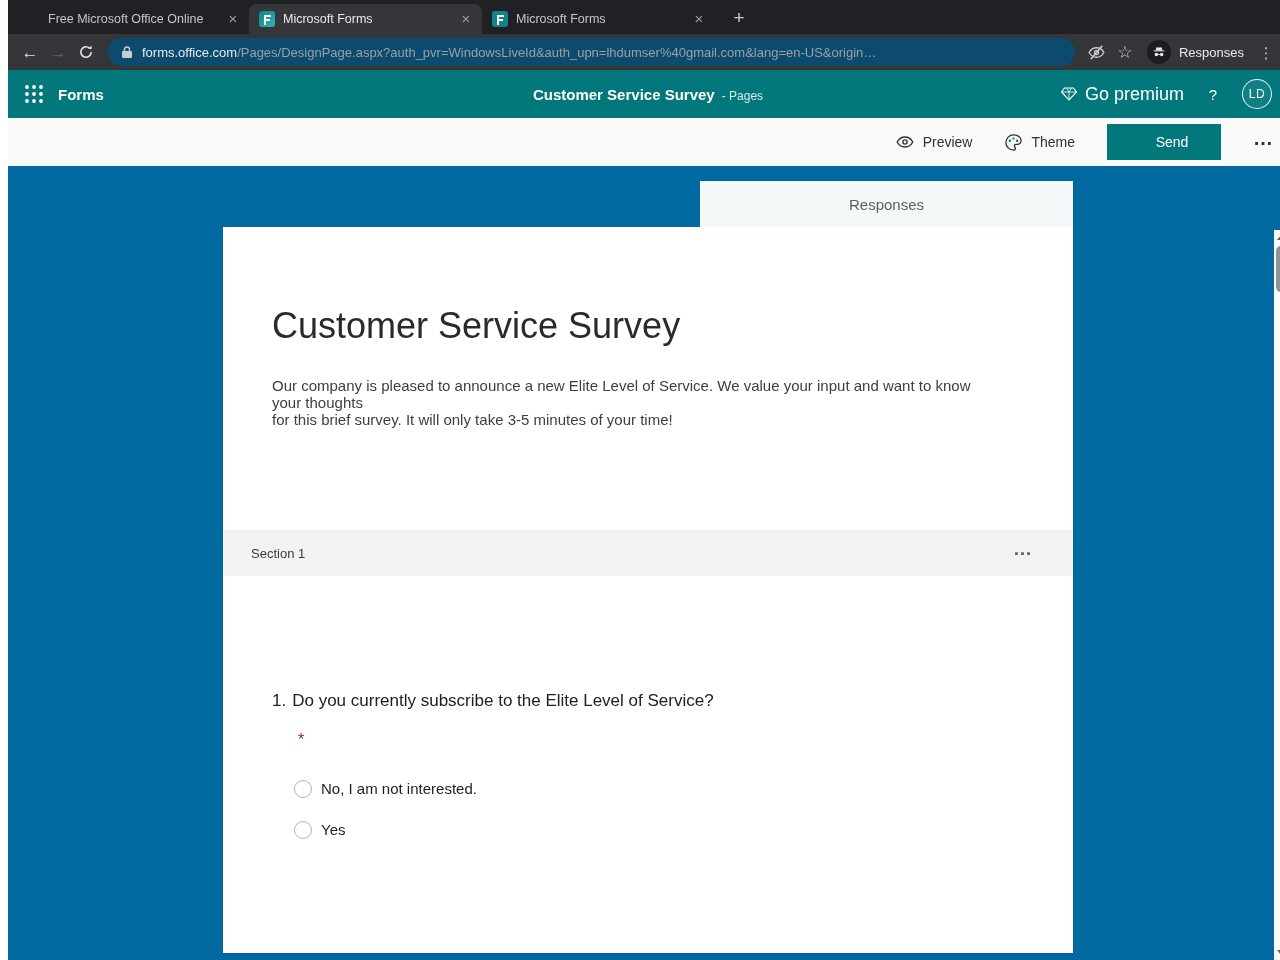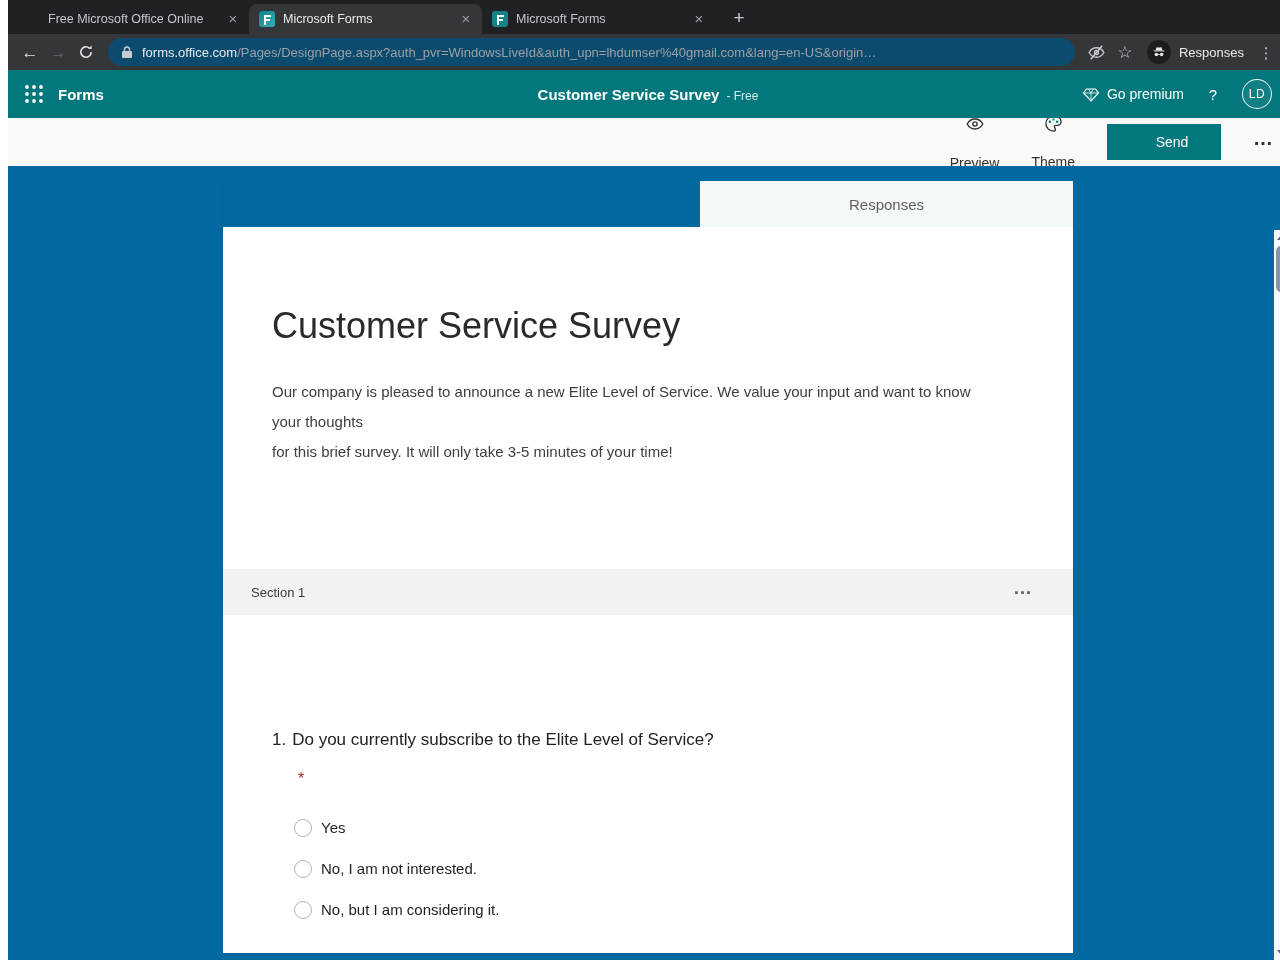--- a/index.html
+++ b/index.html
@@ -34,40 +34,40 @@
   .incognito .badge-icon{width:24px;height:24px;border-radius:50%;background:#1c1d20;display:flex;align-items:center;justify-content:center;}
   .incognito .label{color:#e8eaed;font-size:13px;}
 
   
   .fheader{height:48px;background:var(--teal);display:flex;align-items:center;position:relative;color:#fff;padding:0 16px;}
   .appname{font-size:15px;font-weight:700;margin-left:14px;}
   .fh-center{position:absolute;left:200px;right:200px;display:flex;justify-content:center;align-items:baseline;gap:7px;pointer-events:none;}
   .fh-title{font-size:15px;font-weight:600;}
   .fh-saved{font-size:12px;opacity:.85;}
   .fh-right{margin-left:auto;display:flex;align-items:center;gap:20px;}
-  .premium{display:flex;gap:8px;align-items:flex-end;font-size:14px;}
+  .premium{display:flex;gap:8px;align-items:center;font-size:18px;}
   .help{font-size:15px;width:18px;text-align:center;}
   .avatar{width:30px;height:30px;border-radius:50%;border:1px solid rgba(255,255,255,.9);display:flex;align-items:center;justify-content:center;font-size:12px;letter-spacing:.5px;background:rgba(255,255,255,.06);}
 
   
   .actionbar{height:48px;background:#f9f9f9;display:flex;align-items:center;justify-content:flex-end;gap:32px;padding-right:14px;}
-  .action{display:flex;align-items:center;gap:21px;font-size:14px;color:#323130;flex-direction:column;}
+  .action{display:flex;align-items:center;gap:8px;font-size:14px;color:#323130;}
   .sendbtn{width:114px;height:36px;background:var(--teal);color:#fff;font-size:14px;border:none;display:flex;align-items:center;justify-content:center;font-family:"Liberation Sans",sans-serif;padding-left:16px;}
   .more-dots{font-size:20px;font-weight:700;color:#323130;line-height:6px;height:14px;letter-spacing:1px;}
 
   
   .content{position:absolute;top:166px;left:0;right:0;bottom:0;background:#0369a1;}
   .card{position:absolute;left:215px;top:15px;width:850px;height:772px;display:flex;flex-direction:column;box-shadow:0 1px 3px rgba(0,0,0,.06);}
   .formtabs{display:flex;height:46px;flex:none;}
   .ftab{flex:1;display:flex;align-items:center;justify-content:center;font-size:15px;}
   .ftab.q{background:#fff;border-top:4px solid var(--teal);color:var(--teal);font-weight:600;}
   .ftab.r{background:#f3f8f8;color:#5f5e5c;}
   .cardbody{background:#fff;flex:1;overflow:hidden;}
   .ftitle{margin:78px 55px 0 49px;font-size:36px;color:#2b2a29;font-weight:400;}
-  .fdesc{margin:30px 55px 0 49px;max-width:720px;font-size:15px;line-height:30px;color:#3f3e3d;}
+  .fdesc{margin:30px 55px 0 49px;max-width:720px;font-size:15px;line-height:17px;color:#3f3e3d;}
   .sectionbar{margin-top:102px;height:46px;background:#f3f2f1;display:flex;align-items:center;justify-content:space-between;padding:0 40px 0 28px;}
   .slabel{font-size:13px;color:#3b3a39;}
   .sec-dots{font-size:19px;font-weight:700;color:#605e5c;line-height:4px;height:12px;letter-spacing:1px;}
   .q{margin:113px 55px 0 49px;}
   .qrow{display:flex;gap:6px;font-size:17px;color:#22211f;line-height:24px;}
   .qstar{margin:18px 0 0 26px;color:#a4262c;font-size:16px;height:20px;}
   .opts{margin-top:17px;}
   .opt{height:41px;display:flex;align-items:center;gap:9px;padding-left:22px;}
   .radio{width:18px;height:18px;border:1px solid #b6b5b4;border-radius:50%;background:#fff;flex:none;}
   .optlabel{font-size:15px;color:#201f1e;}
@@ -182,21 +182,21 @@
         <circle cx="3" cy="10" r="1.9"></circle>
         <circle cx="10" cy="10" r="1.9"></circle>
         <circle cx="17" cy="10" r="1.9"></circle>
         <circle cx="3" cy="17" r="1.9"></circle>
         <circle cx="10" cy="17" r="1.9"></circle>
         <circle cx="17" cy="17" r="1.9"></circle>
       </svg>
     <span class="appname">Forms</span>
     <div class="fh-center">
       <span class="fh-title">Customer Service Survey</span>
-      <span class="fh-saved">- Free</span>
+      <span class="fh-saved">- Pages</span>
     </div>
     <div class="fh-right">
       <div class="premium">
         <svg width="16" height="14" viewBox="0 0 16 14" fill="none" stroke="#fff" stroke-width="1.1">
             <path d="M3.5 1h9l3 4-7.5 8L.5 5z"></path>
             <path d="M.8 5h14.4M5.5 1 8 5l2.5-4M8 5v7.6" stroke-width=".8"></path>
           </svg>
         <span>Go premium</span>
       </div>
       <span class="help">?</span>
@@ -243,29 +243,25 @@
         </div>
         <div class="q">
           <div class="qrow">
             <span>1.</span>
             <span>Do you currently subscribe to the Elite Level of Service?</span>
           </div>
           <div class="qstar">*</div>
           <div class="opts">
             <div class="opt">
               <span class="radio"></span>
-              <span class="optlabel">Yes</span>
-            </div>
-            <div class="opt">
-              <span class="radio"></span>
               <span class="optlabel">No, I am not interested.</span>
             </div>
             <div class="opt">
               <span class="radio"></span>
-              <span class="optlabel">No, but I am considering it.</span>
+              <span class="optlabel">Yes</span>
             </div>
           </div>
         </div>
       </div>
     </div>
   </div>
 
   <div class="scrollbar">
     <div class="sb-btn">
         <span class="tri-up"></span>

